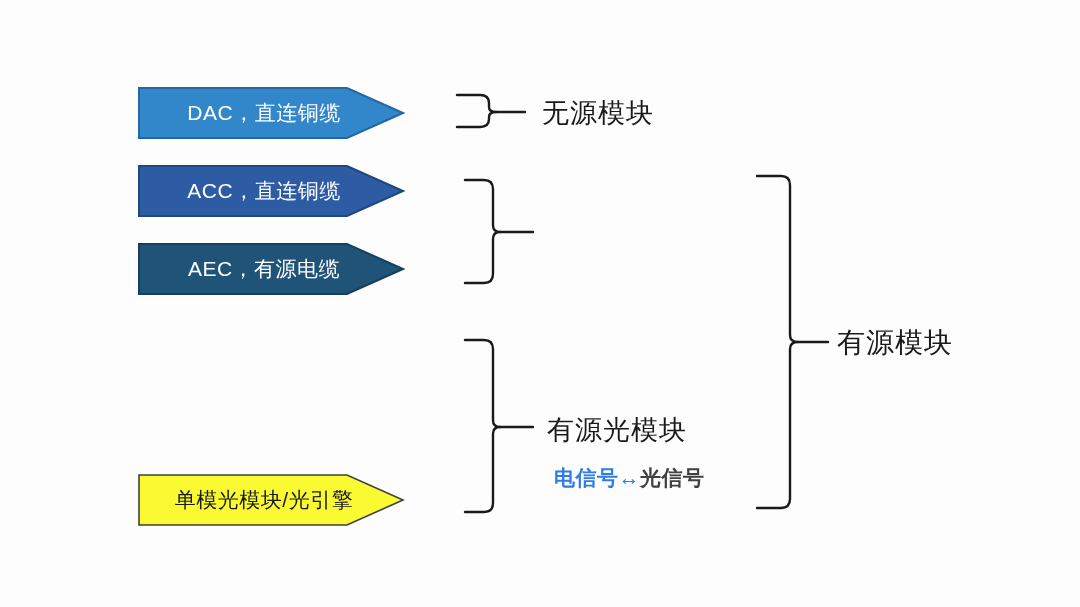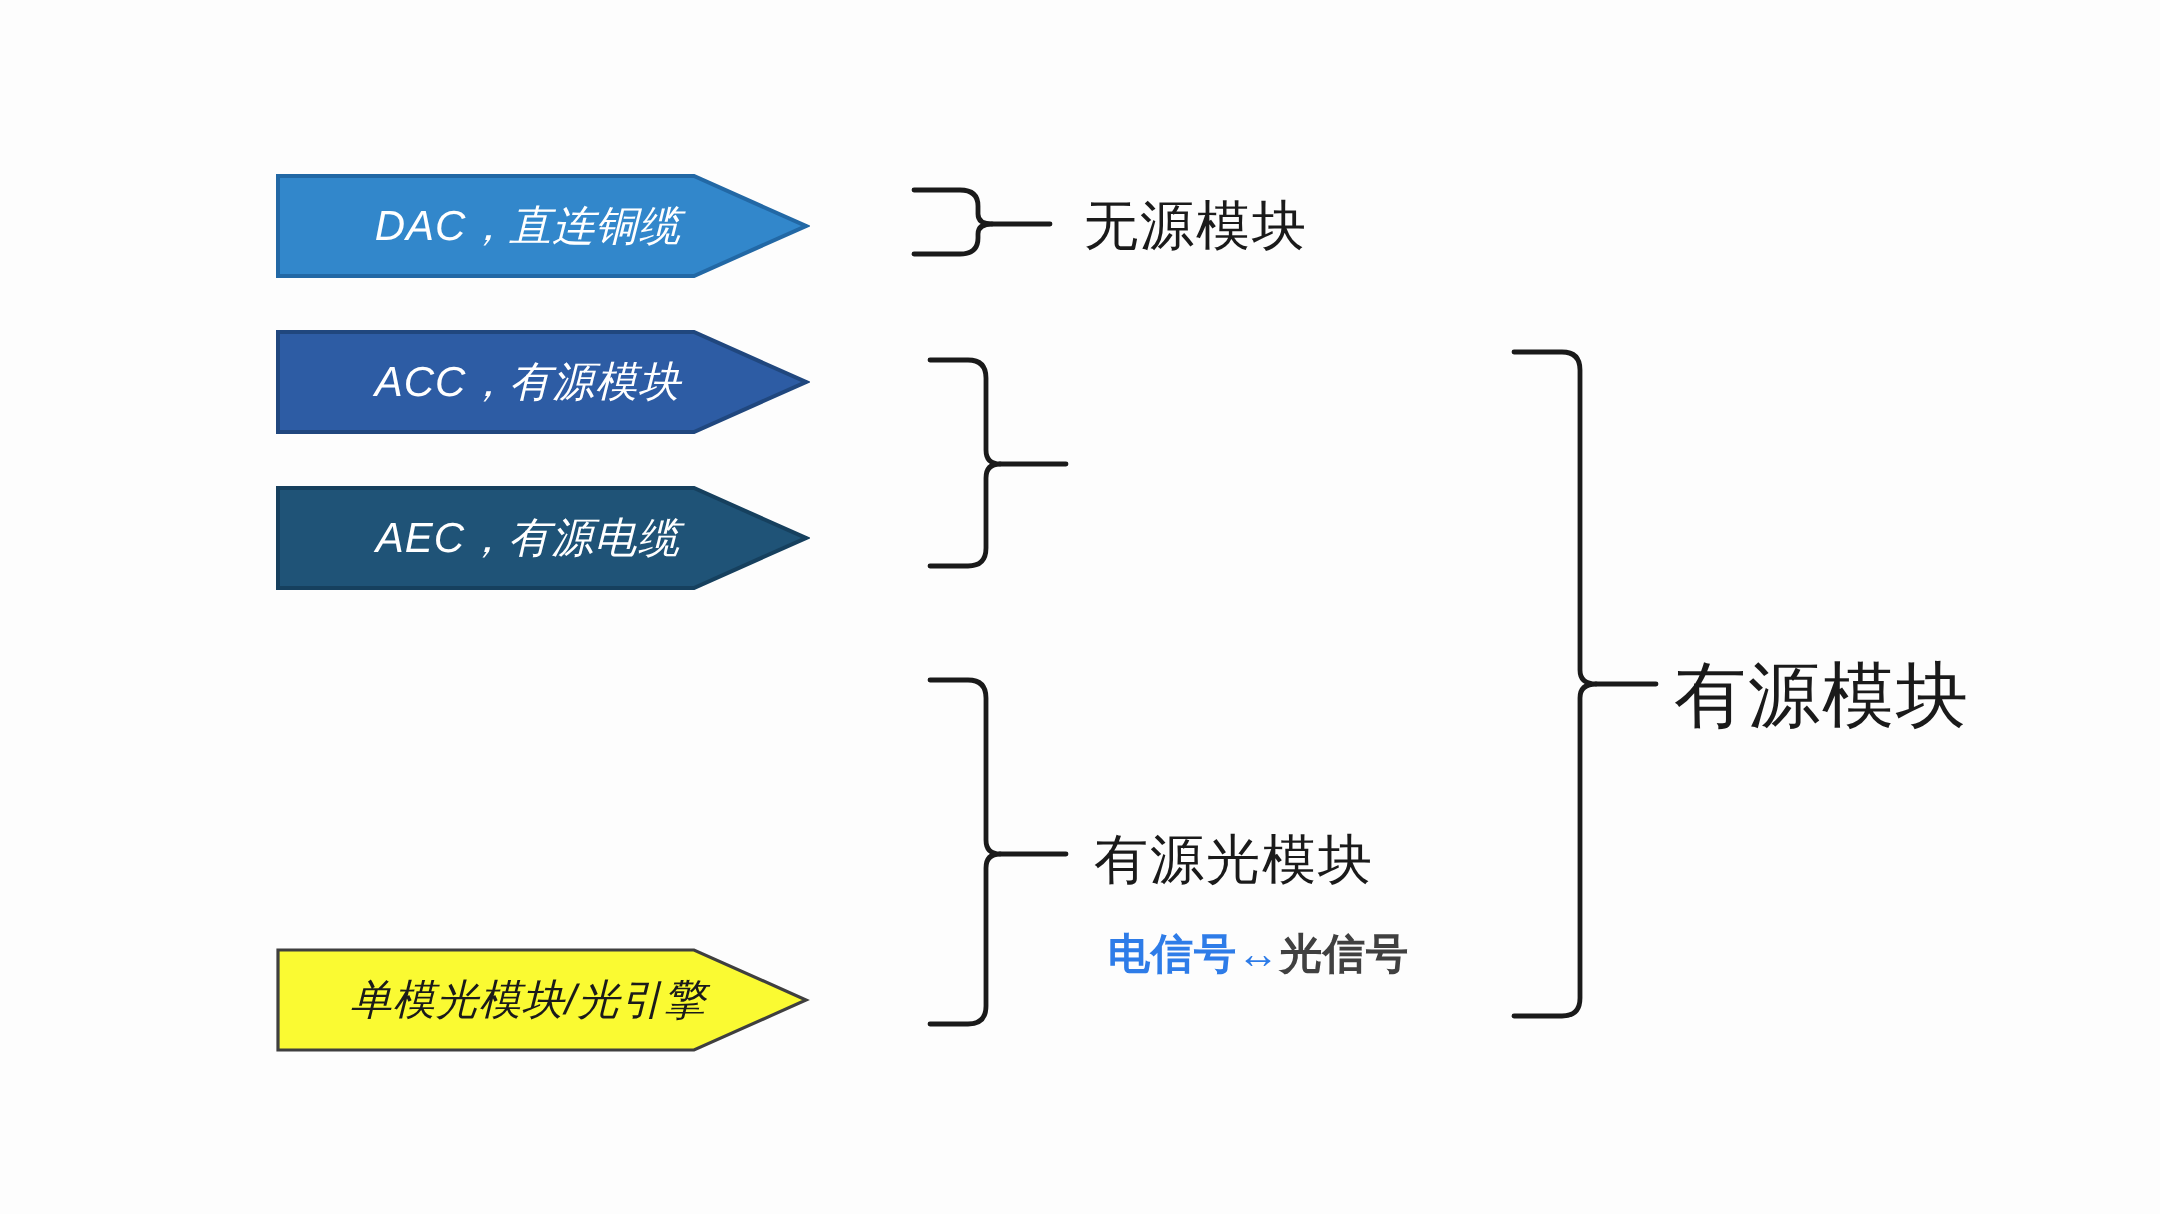--- a/index.html
+++ b/index.html
@@ -13,21 +13,20 @@
     height: 607px;
     background: #fdfdfd;
     font-family: "Liberation Sans", "DejaVu Sans", sans-serif;
     overflow: hidden;
   }
   .arrow {
     position: absolute;
     left: 138px;
     width: 267px;
     height: 64px;
-    font-style: italic;
   }
   .arrow svg {
     position: absolute;
     left: 0;
     top: 0;
     display: block;
   }
   .arrow-label {
     position: absolute;
     left: 0;
@@ -59,21 +58,21 @@
   }
 
   .group-label {
     position: absolute;
     color: #1a1a1a;
     font-size: 27px;
     letter-spacing: 1px;
     white-space: nowrap;
     line-height: 1.2;
   }
-  .group-label.big { font-size: 36px; }
+  .group-label.big { font-size: 28px; }
 
   .signal-label {
     position: absolute;
     font-size: 21px;
     font-weight: bold;
     letter-spacing: 0.5px;
     white-space: nowrap;
     line-height: 1.2;
   }
   .sig-electric { color: #2e7ce8; }
@@ -88,21 +87,21 @@
     <svg width="267" height="52" viewBox="0 0 267 52">
       <polygon points="1,1 209,1 265,26 209,51 1,51" stroke-width="2" fill="#3287cb" stroke="#2268a5"></polygon>
     </svg>
     <span class="arrow-label light">DAC，直连铜缆</span>
   </div>
 
   <div class="arrow" style="top:165px">
     <svg width="267" height="52" viewBox="0 0 267 52">
       <polygon points="1,1 209,1 265,26 209,51 1,51" stroke-width="2" fill="#2d5ca4" stroke="#20477e"></polygon>
     </svg>
-    <span class="arrow-label light">ACC，有源模块</span>
+    <span class="arrow-label light">ACC，直连铜缆</span>
   </div>
 
   <div class="arrow" style="top:243px">
     <svg width="267" height="52" viewBox="0 0 267 52">
       <polygon points="1,1 209,1 265,26 209,51 1,51" stroke-width="2" fill="#1f5377" stroke="#16405e"></polygon>
     </svg>
     <span class="arrow-label light">AEC，有源电缆</span>
   </div>
 
 

